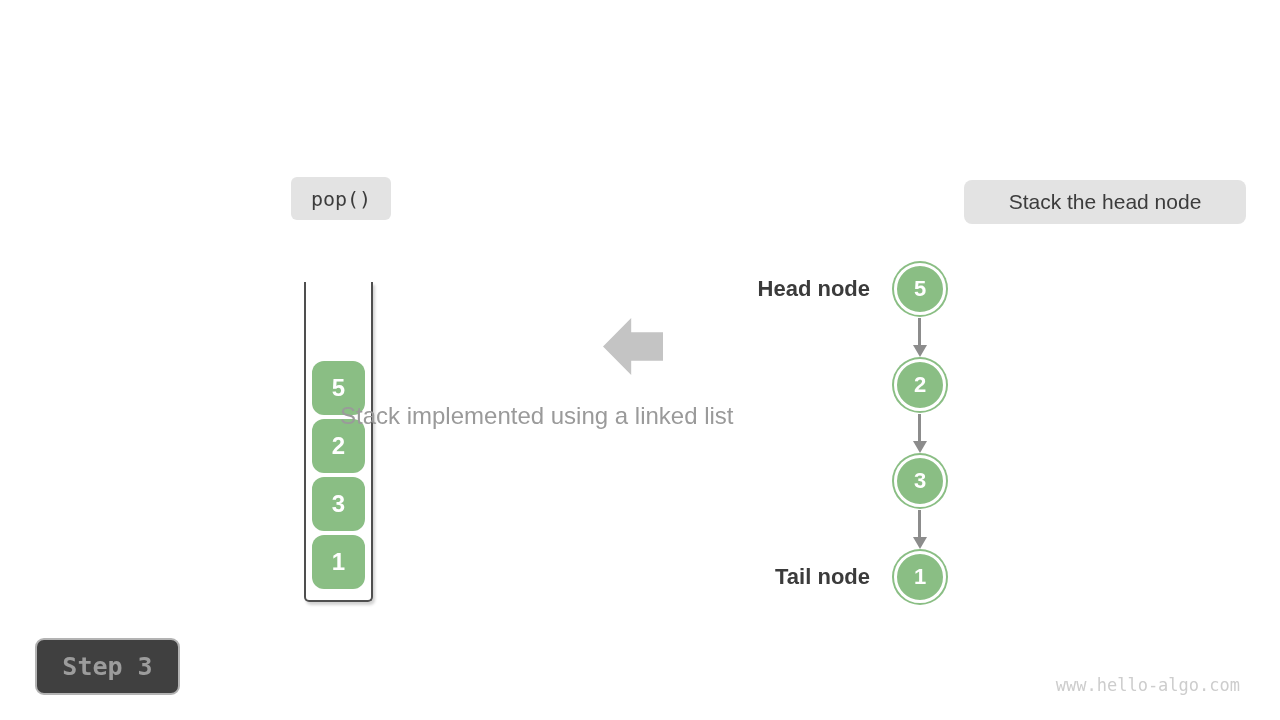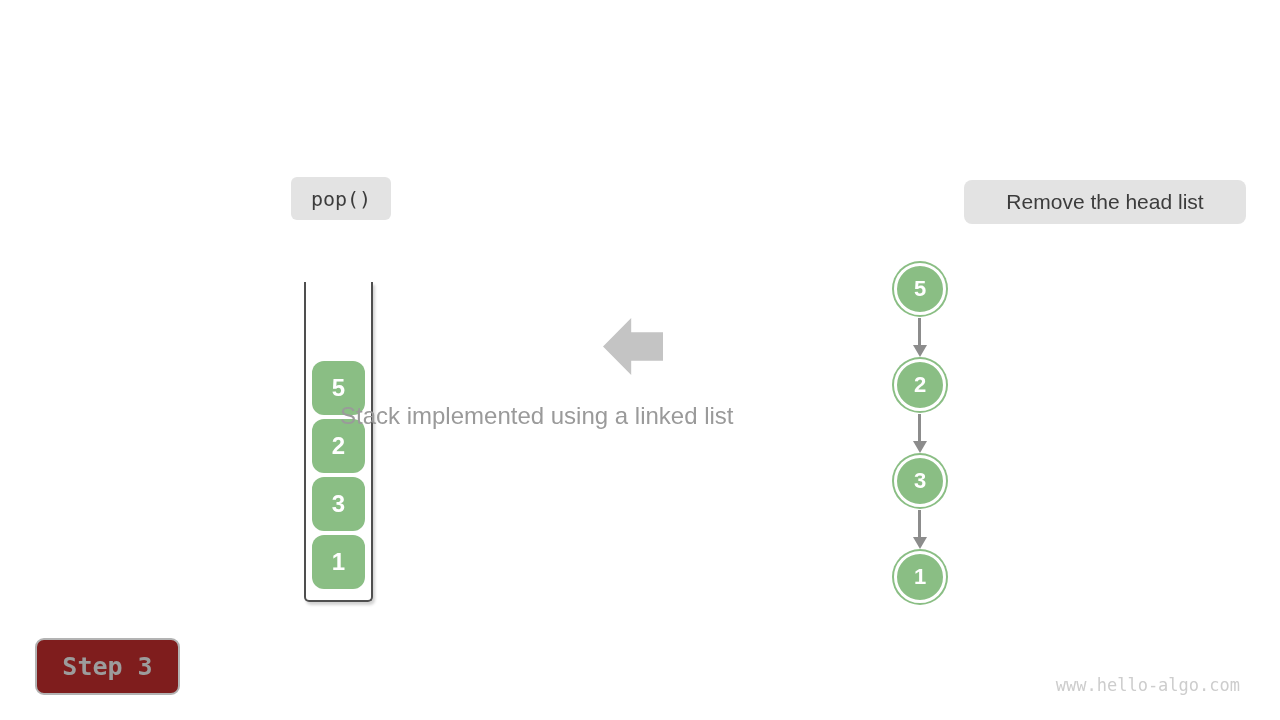--- a/index.html
+++ b/index.html
@@ -78,51 +78,53 @@
   .ll-arrow .line { position:absolute; left:8px; top:1px; width:3px; height:28px; background:#8c8c8c; }
   .ll-arrow .tri  {
     position:absolute; left:2.5px; top:28px; width:0; height:0;
     border-left:7px solid transparent; border-right:7px solid transparent;
     border-top:12px solid #8c8c8c;
   }
 
   
   .step-box {
     position:absolute; left:35px; top:638px; width:145px; height:57px; box-sizing:border-box;
-    background:#7f1d1d; border:2px solid #b3b3b3; border-radius:9px;
+    background:#404040; border:2px solid #b3b3b3; border-radius:9px;
     display:flex; align-items:center; justify-content:center;
     font-family:"DejaVu Sans Mono", monospace; font-size:25px; font-weight:bold; color:#9c9c9c;
   }
 
   
   .watermark {
     position:absolute; right:40px; top:675px;
     font-family:"DejaVu Sans Mono", monospace; font-size:17px; color:#cdcdcd;
   }
 </style>
 </head>
 <body>
 
 <div class="canvas">
 
   <div class="op-box">pop()</div>
 
-  <div class="desc-box">Remove the head list</div>
+  <div class="desc-box">Stack the head node</div>
 
   <div class="stack-container">
     <div class="stack-item">5</div>
     <div class="stack-item">2</div>
     <div class="stack-item">3</div>
     <div class="stack-item">1</div>
   </div>
 
   <div class="block-arrow"></div>
 
   <div class="caption">Stack implemented using a linked list</div>
 
+  <div class="side-label head">Head node</div>
+  <div class="side-label tail">Tail node</div>
 
   <div class="ll-node n0">
     <span>5</span>
   </div>
   <div class="ll-arrow a0">
     <span class="line"></span>
     <span class="tri"></span>
   </div>
   <div class="ll-node n1">
     <span>2</span>

